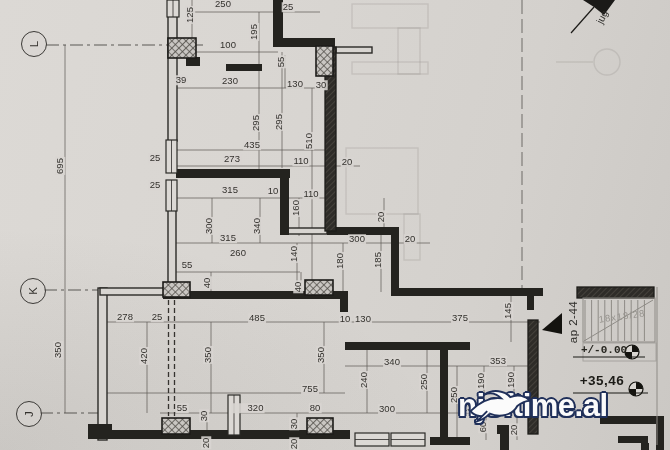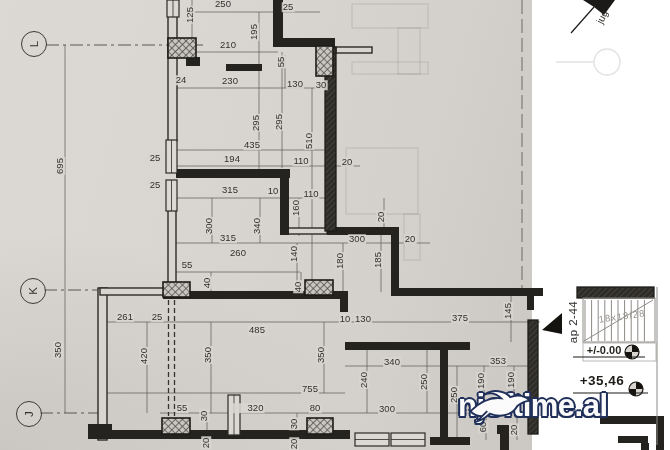--- a/index.html
+++ b/index.html
@@ -1,18 +1,18 @@
 <!DOCTYPE html>
 <html><head>
 <meta charset="utf-8">
 <style>
   html,body{margin:0;padding:0;}
   body{width:670px;height:450px;overflow:hidden;
        font-family:"Liberation Sans", sans-serif;}
-  #canvas{position:relative;width:532px;height:450px;
+  #canvas{position:relative;width:670px;height:450px;
     background:linear-gradient(105deg,#dcd9d5 0%,#d9d6d2 35%,#d4d1cd 70%,#cbc8c4 100%);}
   #canvas::after{content:"";position:absolute;inset:0;pointer-events:none;
     background:radial-gradient(120% 90% at 0% 100%,rgba(60,58,54,.10),rgba(0,0,0,0) 55%);}
   svg{position:absolute;left:0;top:0;z-index:1;}
 
   
   .wall{fill:#24231f;}
   .lwall{fill:#d8d5d1;stroke:#2b2a27;stroke-width:1.4;}
   .win{fill:#dcd9d5;stroke:#2b2a27;stroke-width:1.2;}
   .winmid{stroke:#2b2a27;stroke-width:.8;}
@@ -32,21 +32,21 @@
     font-size:9.5px;color:#33312d;line-height:1;white-space:nowrap;
     background:rgba(216,213,209,.88);padding:0 1px;}
   .dimlbl.rot{transform:translate(-50%,-50%) rotate(-90deg);}
   .gridc{position:absolute;width:24px;height:24px;border:1.6px solid #3c3a37;
     border-radius:50%;z-index:2;display:flex;align-items:center;justify-content:center;
     background:rgba(217,214,210,.55);}
   .gridc span{transform:rotate(-90deg);font-size:11.5px;color:#33312d;}
   .ann{position:absolute;transform:translate(-50%,-50%);white-space:nowrap;z-index:3;}
   #ap-label{font-size:11.5px;color:#2c2b28;transform:translate(-50%,-50%) rotate(-90deg);letter-spacing:.5px;}
   #stair-note{font-size:9.5px;color:#97948f;transform:translate(-50%,-50%) rotate(-8deg);letter-spacing:1px;}
-  #level-zero{font-size:11px;color:#26251f;font-weight:600;}
+  #level-zero{font-size:11px;color:#26251f;font-weight:600;font-family:Liberation Mono, monospace;}
   #level-roof{font-size:13.5px;color:#1c1b17;font-weight:600;letter-spacing:.5px;}
   #jug-label{font-size:10px;color:#2c2b28;transform:translate(-50%,-50%) rotate(-64deg);}
 
   
   #watermark{position:absolute;left:468px;top:388px;z-index:5;display:flex;align-items:center;}
   #watermark .wm-text{font-size:31px;font-weight:700;color:#fbfbfb;margin-left:-10px;
     letter-spacing:-.5px;
     text-shadow:-2px 0 0 #20305a, 2px 0 0 #20305a, 0 -2px 0 #20305a, 0 2px 0 #20305a,
                 -1.5px -1.5px 0 #20305a, 1.5px 1.5px 0 #20305a,
                 -1.5px 1.5px 0 #20305a, 1.5px -1.5px 0 #20305a;}
@@ -206,31 +206,31 @@
     </div>
   <div class="gridc" style="left:16px;top:401px">
       <span>J</span>
     </div>
 
   <div id="dim-layer" class="layer">
       <span class="dimlbl" style="left: 223px; top: 4px;">250</span>
       <span class="dimlbl" style="left: 288px; top: 7px;">25</span>
       <span class="dimlbl rot" style="left: 190px; top: 15px;">125</span>
       <span class="dimlbl rot" style="left: 254px; top: 32px;">195</span>
-      <span class="dimlbl" style="left: 228px; top: 45px;">210</span>
+      <span class="dimlbl" style="left: 228px; top: 45px;">100</span>
       <span class="dimlbl rot" style="left: 281px; top: 62px;">55</span>
-      <span class="dimlbl" style="left: 181px; top: 80px;">24</span>
+      <span class="dimlbl" style="left: 181px; top: 80px;">39</span>
       <span class="dimlbl" style="left: 230px; top: 81px;">230</span>
       <span class="dimlbl" style="left: 295px; top: 84px;">130</span>
       <span class="dimlbl" style="left: 321px; top: 85px;">30</span>
       <span class="dimlbl rot" style="left: 256px; top: 123px;">295</span>
       <span class="dimlbl rot" style="left: 279px; top: 122px;">295</span>
       <span class="dimlbl rot" style="left: 309px; top: 141px;">510</span>
       <span class="dimlbl" style="left: 252px; top: 145px;">435</span>
-      <span class="dimlbl" style="left: 232px; top: 159px;">194</span>
+      <span class="dimlbl" style="left: 232px; top: 159px;">273</span>
       <span class="dimlbl" style="left: 301px; top: 161px;">110</span>
       <span class="dimlbl" style="left: 347px; top: 162px;">20</span>
       <span class="dimlbl" style="left: 155px; top: 158px;">25</span>
       <span class="dimlbl" style="left: 155px; top: 185px;">25</span>
       <span class="dimlbl" style="left: 230px; top: 190px;">315</span>
       <span class="dimlbl" style="left: 273px; top: 191px;">10</span>
       <span class="dimlbl" style="left: 311px; top: 194px;">110</span>
       <span class="dimlbl rot" style="left: 296px; top: 208px;">160</span>
       <span class="dimlbl rot" style="left: 381px; top: 217px;">20</span>
       <span class="dimlbl rot" style="left: 209px; top: 226px;">300</span>
@@ -240,23 +240,23 @@
       <span class="dimlbl" style="left: 410px; top: 239px;">20</span>
       <span class="dimlbl rot" style="left: 294px; top: 254px;">140</span>
       <span class="dimlbl rot" style="left: 378px; top: 260px;">185</span>
       <span class="dimlbl rot" style="left: 340px; top: 261px;">180</span>
       <span class="dimlbl" style="left: 187px; top: 265px;">55</span>
       <span class="dimlbl" style="left: 238px; top: 253px;">260</span>
       <span class="dimlbl rot" style="left: 207px; top: 283px;">40</span>
       <span class="dimlbl rot" style="left: 298px; top: 287px;">40</span>
       <span class="dimlbl rot" style="left: 60px; top: 166px;">695</span>
       <span class="dimlbl rot" style="left: 58px; top: 350px;">350</span>
-      <span class="dimlbl" style="left: 125px; top: 317px;">261</span>
+      <span class="dimlbl" style="left: 125px; top: 317px;">278</span>
       <span class="dimlbl" style="left: 157px; top: 317px;">25</span>
-      <span class="dimlbl" style="left: 257px; top: 330px;">485</span>
+      <span class="dimlbl" style="left: 257px; top: 318px;">485</span>
       <span class="dimlbl" style="left: 345px; top: 319px;">10</span>
       <span class="dimlbl" style="left: 363px; top: 319px;">130</span>
       <span class="dimlbl" style="left: 460px; top: 318px;">375</span>
       <span class="dimlbl rot" style="left: 508px; top: 311px;">145</span>
       <span class="dimlbl rot" style="left: 144px; top: 356px;">420</span>
       <span class="dimlbl rot" style="left: 208px; top: 355px;">350</span>
       <span class="dimlbl rot" style="left: 321px; top: 355px;">350</span>
       <span class="dimlbl" style="left: 392px; top: 362px;">340</span>
       <span class="dimlbl" style="left: 498px; top: 361px;">353</span>
       <span class="dimlbl rot" style="left: 364px; top: 380px;">240</span>

